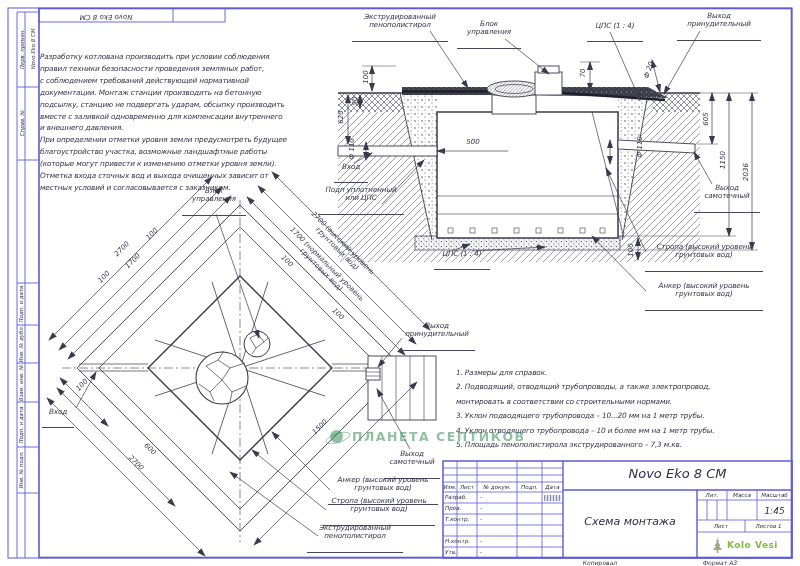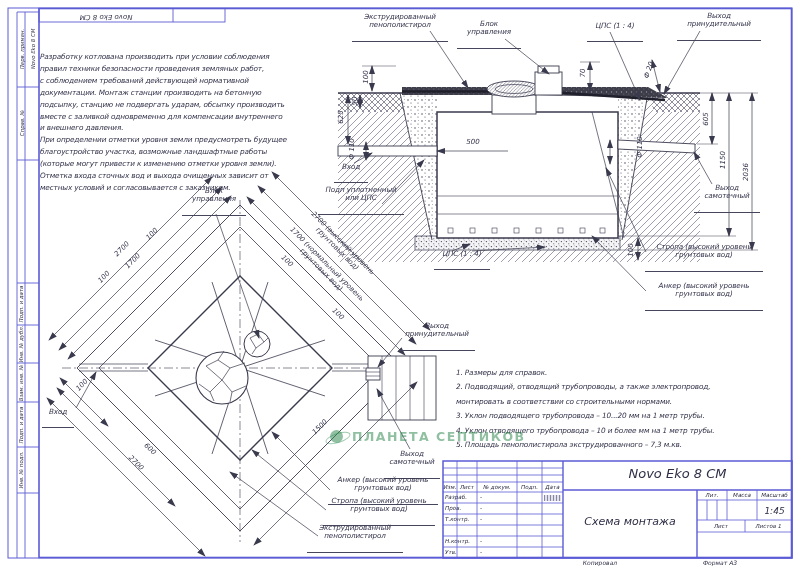--- a/index.html
+++ b/index.html
@@ -401,16 +401,23 @@
   <div class="tb tbl" style="left:480px;top:516px;width:10px;">-</div>
   <div class="tb tbl" style="left:480px;top:538px;width:10px;">-</div>
   <div class="tb tbl" style="left:480px;top:549px;width:10px;">-</div>
   <div class="datescribble"></div>
   <div class="tb" style="left:697px;top:492px;width:30px;">Лит.</div>
   <div class="tb" style="left:727px;top:492px;width:30px;">Масса</div>
   <div class="tb" style="left:757px;top:492px;width:35px;">Масштаб</div>
   <div class="tb" style="left:757px;top:506px;width:35px;font-size:9px;">1:45</div>
   <div class="tb" style="left:697px;top:523px;width:48px;">Лист</div>
   <div class="tb" style="left:745px;top:523px;width:47px;">Листов 1</div>
+  <div class="logo">
+    <svg width="13" height="15" viewBox="0 0 13 15">
+      <path d="M6.5,0 L8,4 L5,4 Z M6.5,3 L9.5,8 L3.5,8 Z M6.5,6 L11,12 L2,12 Z" fill="#9aa87a"></path>
+      <rect x="5.7" y="12" width="1.6" height="3" fill="#9aa87a"></rect>
+    </svg>
+    <span>Kolo Vesi</span>
+  </div>
   <div class="tb" style="left:555px;top:559px;width:90px;font-size:6px;">Копировал</div>
   <div class="tb" style="left:675px;top:559px;width:90px;font-size:6px;">Формат А3</div>
 
 </div>
 
 </body></html>

